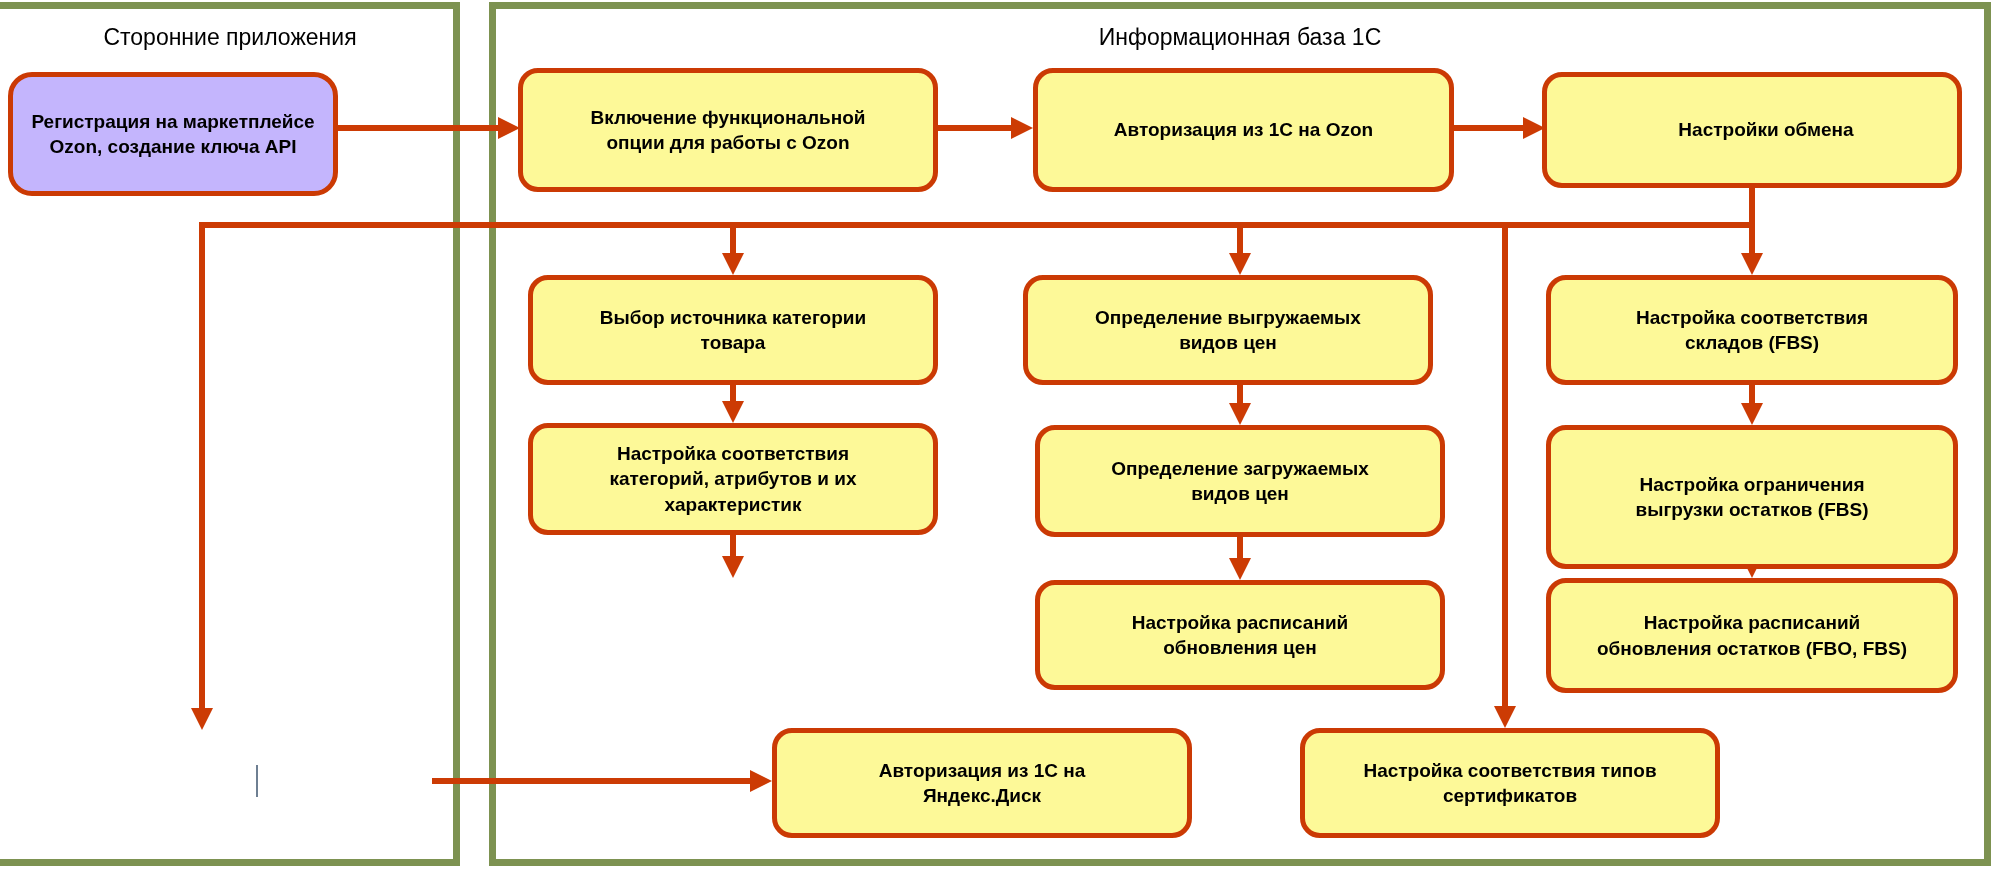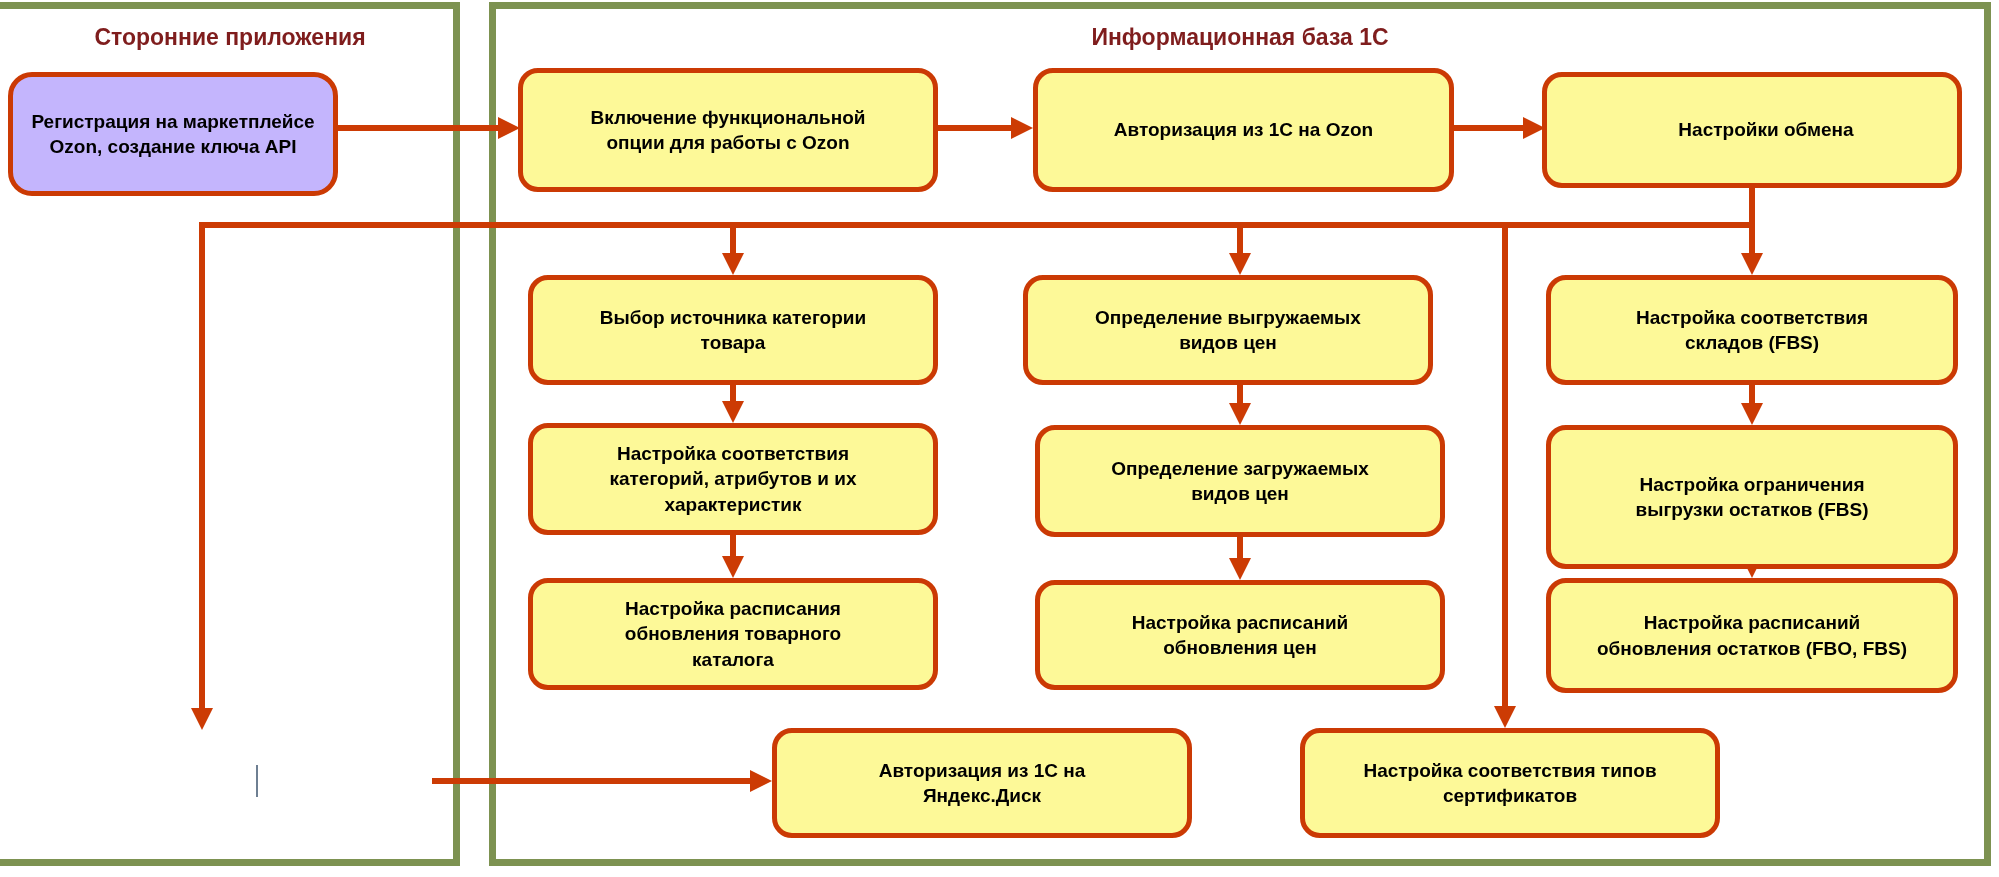--- a/index.html
+++ b/index.html
@@ -13,21 +13,21 @@
   .panel{
     position:absolute;
     border:7px solid #7d9251;
     background:#fff;
     box-sizing:border-box;
   }
   #panel-left{left:-10px;top:2px;width:470px;height:864px;}
   #panel-right{left:489px;top:2px;width:1502px;height:864px;}
   .panel-title{
     position:absolute;
-    font-size:23px;font-weight:bold;color:#7f1d1d;
+    font-size:23px;font-weight:normal;color:#000000;
     text-align:center;white-space:nowrap;
   }
   #title-left{left:30px;top:24px;width:400px;}
   #title-right{left:489px;top:24px;width:1502px;}
   .node{
     position:absolute;
     background:#fdf998;
     border:5px solid #cb3a04;
     border-radius:20px;
     box-sizing:border-box;
@@ -157,23 +157,20 @@
   </div>
   <div class="node" id="n-exchange_settings">
     <span class="lbl">Настройки обмена</span>
   </div>
   <div class="node" id="n-cat_source">
     <span class="lbl">Выбор источника категории товара</span>
   </div>
   <div class="node" id="n-cat_mapping">
     <span class="lbl">Настройка соответствия категорий, атрибутов и их характеристик</span>
   </div>
-  <div class="node" id="n-catalog_schedule">
-    <span class="lbl">Настройка расписания обновления товарного каталога</span>
-  </div>
   <div class="node" id="n-price_upload">
     <span class="lbl">Определение выгружаемых видов цен</span>
   </div>
   <div class="node" id="n-price_download">
     <span class="lbl">Определение загружаемых видов цен</span>
   </div>
   <div class="node" id="n-price_schedule">
     <span class="lbl">Настройка расписаний обновления цен</span>
   </div>
   <div class="node" id="n-warehouse_mapping">

